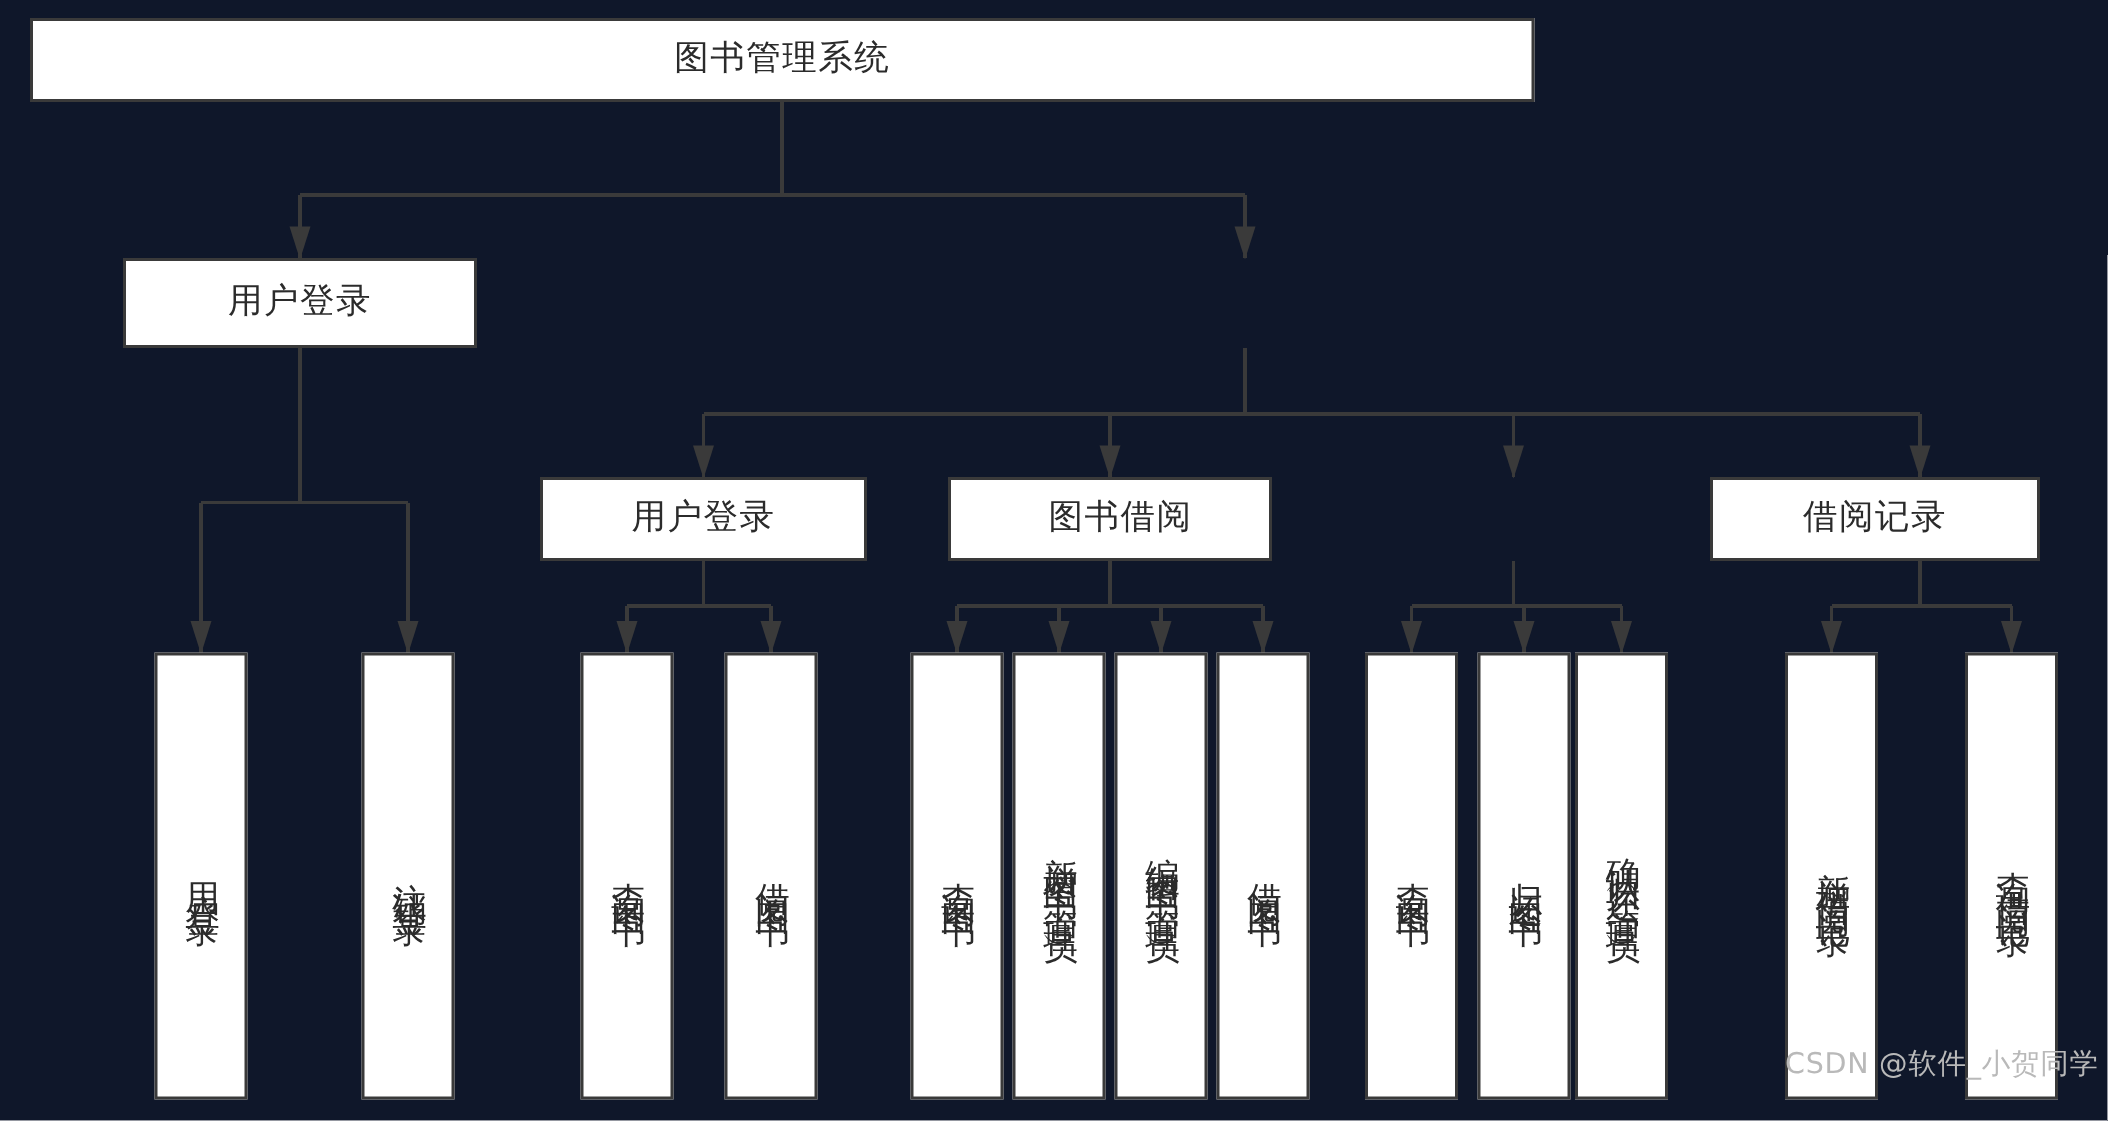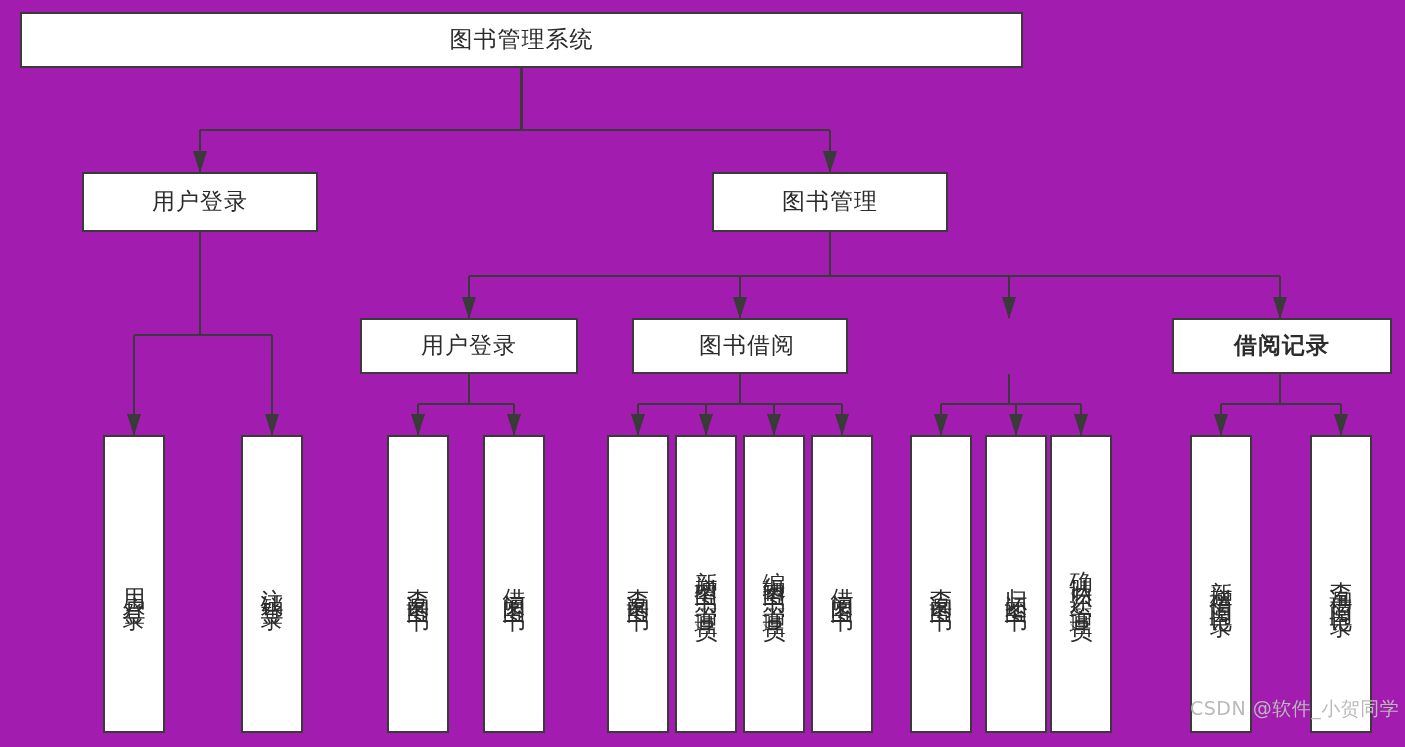--- a/index.html
+++ b/index.html
@@ -7,21 +7,21 @@
     padding: 0;
     background: #ffffff;
   }
   body {
     font-family: "DejaVu Sans", "Liberation Sans", sans-serif;
   }
   #diagram-root {
     position: relative;
     width: 1405px;
     height: 747px;
-    background: #a21caf;
+    background: #0f172a;
     overflow: hidden;
   }
   #connector-layer {
     position: absolute;
     left: 0;
     top: 0;
     width: 1405px;
     height: 747px;
   }
   .node {
@@ -129,31 +129,28 @@
       <polygon points="1334,414 1348,414 1341,436" fill="#3a3a3a"></polygon>
     </svg>
 
   <div class="node horizontal" style="left:20px; top:12px; width:1003px; height:56px;">
     <span class="node-label">图书管理系统</span>
   </div>
 
   <div class="node horizontal" style="left:82px; top:172px; width:236px; height:60px;">
     <span class="node-label">用户登录</span>
   </div>
-  <div class="node horizontal" style="left:712px; top:172px; width:236px; height:60px;">
-    <span class="node-label">图书管理</span>
-  </div>
 
   <div class="node horizontal" style="left:360px; top:318px; width:218px; height:56px;">
     <span class="node-label">用户登录</span>
   </div>
   <div class="node horizontal" style="left:632px; top:318px; width:216px; height:56px;padding-left:14px;">
     <span class="node-label">图书借阅</span>
   </div>
-  <div class="node horizontal" style="left:1172px; top:318px; width:220px; height:56px;font-weight:bold;">
+  <div class="node horizontal" style="left:1140px; top:318px; width:220px; height:56px;">
     <span class="node-label">借阅记录</span>
   </div>
 
   <div class="node vertical" style="left:103px; top:435px; width:62px; height:298px;">
     <span class="node-label">用户登录</span>
   </div>
   <div class="node vertical" style="left:241px; top:435px; width:62px; height:298px;">
     <span class="node-label">注销登录</span>
   </div>
 

